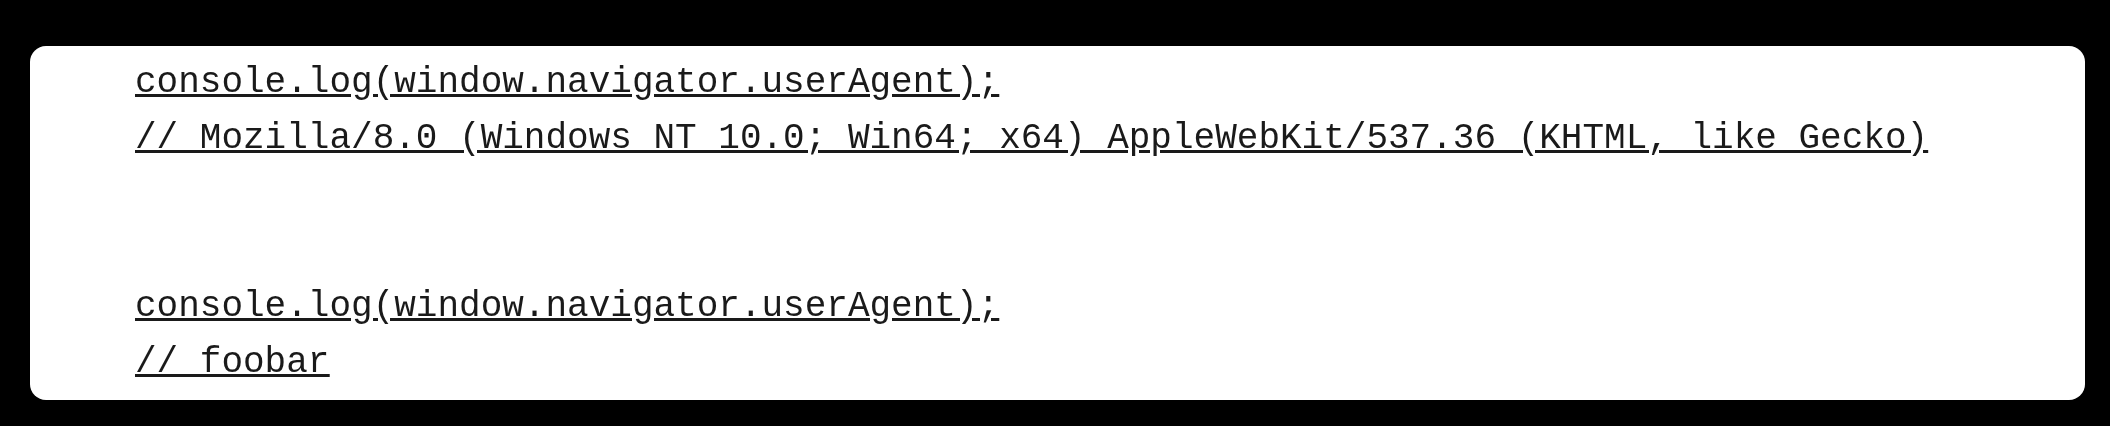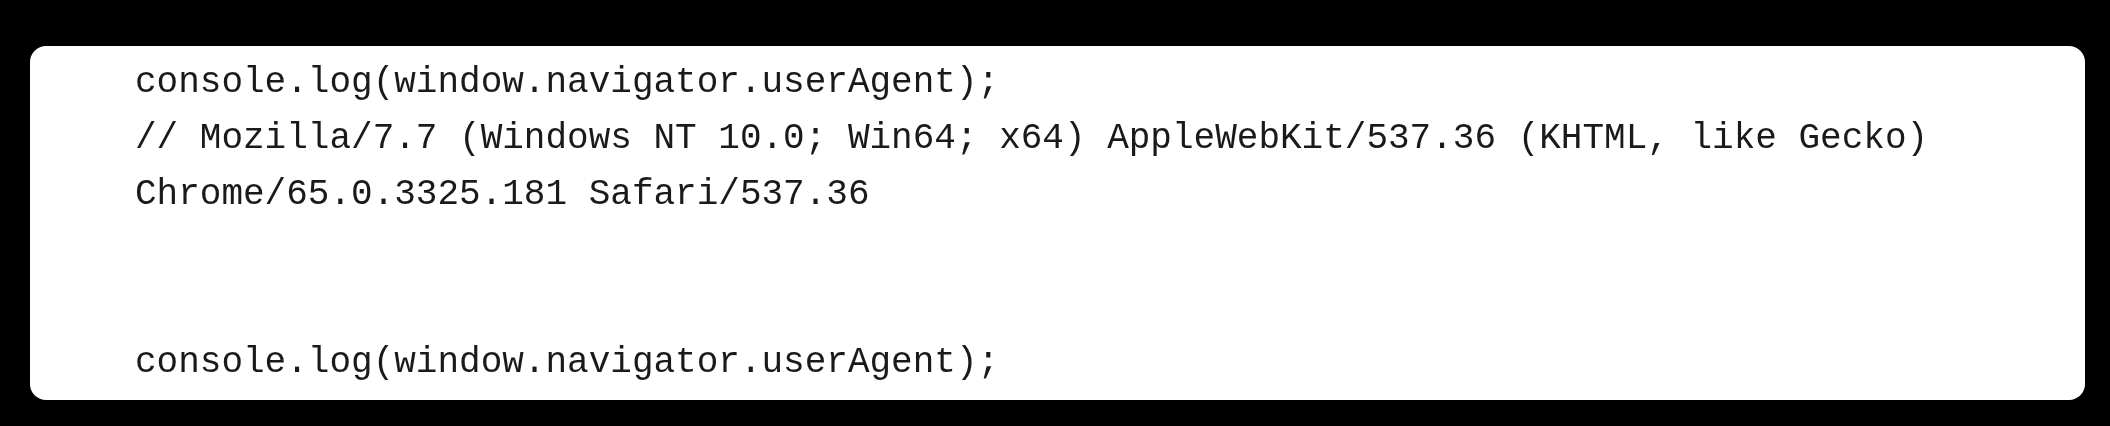--- a/index.html
+++ b/index.html
@@ -1,20 +1,20 @@
 <!DOCTYPE html>
 <html style="--bg: #000000; --card-bg: #ffffff; --code-color: #1a1a1a;"><head>
 <meta charset="utf-8">
 <style>
   :root {
     --bg: #000000;
     --card-bg: #ffffff;
     --code-color: #1a1a1a;
   }
-  * { margin: 12px; padding: 0; box-sizing: border-box; }
+  * { margin: 12px; padding: 0; box-sizing: border-box; text-decoration: underline; }
   html, body {
     width: 2110px;
     height: 426px;
     background: var(--bg);
     overflow: hidden;
     font-family: "Liberation Mono", "DejaVu Sans Mono", monospace;
   }
   .code-card {
     position: absolute;
     left: 18px;
@@ -33,18 +33,18 @@
     color: var(--code-color);
     white-space: pre;
     font-weight: 400;
   }
 </style>
 </head>
 <body>
 
 <div class="code-card">
   <div class="code-line">console.log(window.navigator.userAgent);</div>
-  <div class="code-line">// Mozilla/7.7 (Windows NT 10.0; Win64; x64) AppleWebKit/537.36 (KHTML, like Gecko)</div>
-  <div class="code-line">Chrome/65.0.3325.181 Safari/537.36</div>
+  <div class="code-line">// Mozilla/8.0 (Windows NT 10.0; Win64; x64) AppleWebKit/537.36 (KHTML, like Gecko)</div>
   <div class="code-line"></div>
   <div class="code-line"></div>
   <div class="code-line">console.log(window.navigator.userAgent);</div>
+  <div class="code-line">// foobar</div>
 </div>
 
 </body></html>

